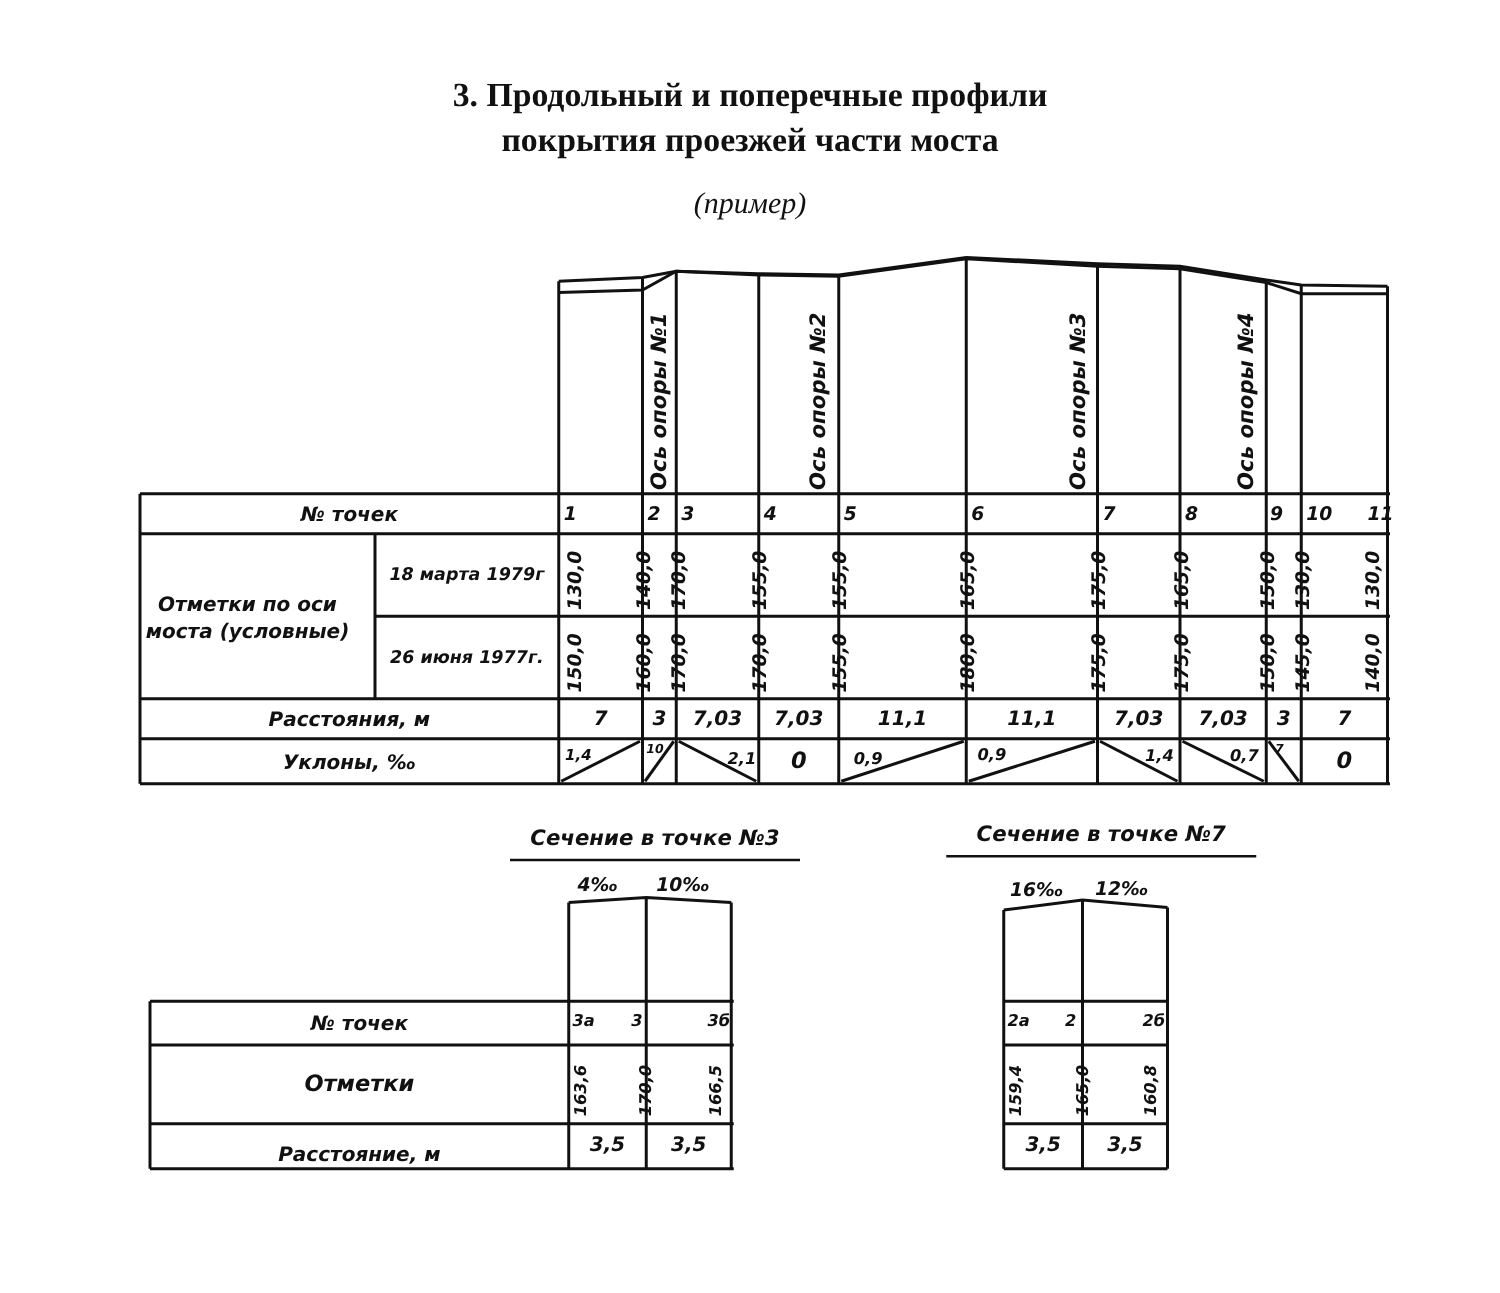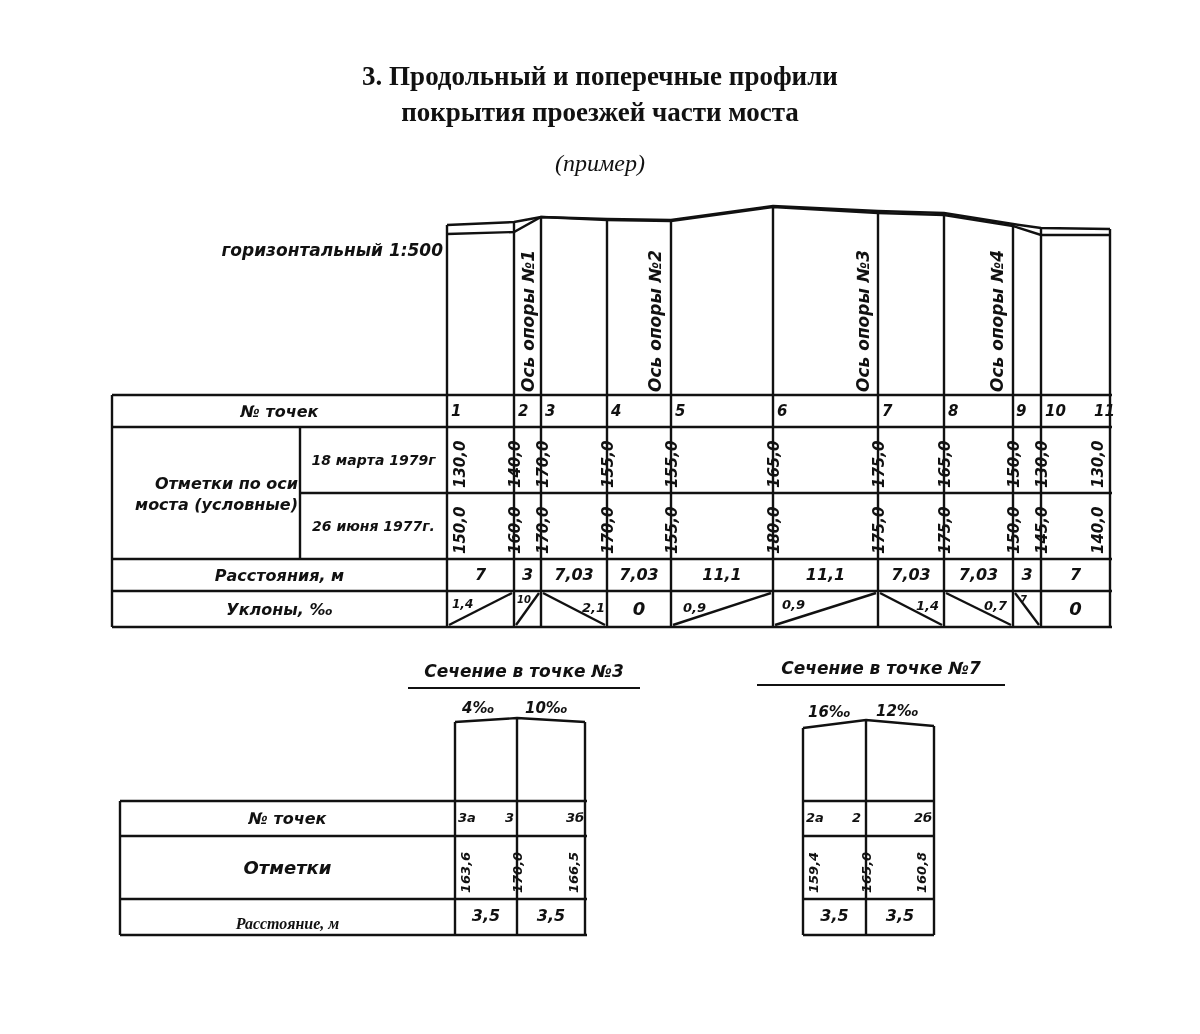--- a/index.html
+++ b/index.html
@@ -19,21 +19,20 @@
   svg { position:absolute; left:0; top:0; }
 </style>
 </head>
 <body>
 
 <div class="title" style="top:58px">3. Продольный и поперечные профили</div>
 <div class="title" style="top:94px">покрытия проезжей части моста</div>
 <div class="subtitle">(пример)</div>
 
 <div class="abs scale hand">
-  <div>горизонтальный 1:500</div>
 </div>
 
 <svg width="1200" height="1034">
   <g stroke="#111" stroke-width="2.4" fill="none">
 
     <polyline points="447,225 514,222 541,217 607,219 671,220 773,206 878,211 944,213 1013,224 1041,228 1110,229"></polyline>
     <polyline points="447,234 514,232 541,217 607,220 671,221 773,207 878,213 944,215 1013,226 1041,235 1110,235"></polyline>
 
     <line x1="447" y1="225" x2="447" y2="627"></line>
     <line x1="514" y1="222" x2="514" y2="627"></line>
@@ -87,21 +86,21 @@
     <line x1="803" y1="935" x2="934" y2="935"></line>
   </g>
 </svg>
 
 <div class="vtext hand" style="left:518px; top:392px; font-size:17px;">Ось опоры №1</div>
 <div class="vtext hand" style="left:645px; top:392px; font-size:17px;">Ось опоры №2</div>
 <div class="vtext hand" style="left:853px; top:392px; font-size:17px;">Ось опоры №3</div>
 <div class="vtext hand" style="left:987px; top:392px; font-size:17px;">Ось опоры №4</div>
 
 <div class="cell-label hand" style="left:112px; top:395px; width:335px; height:32px;">№ точек</div>
-<div class="cell-label hand" style="left:118px; top:435px; width:180px; height:118px;text-align:right;">Отметки по оси моста (условные)</div>
+<div class="cell-label hand" style="left:108px; top:435px; width:180px; height:118px;">Отметки по оси моста (условные)</div>
 <div class="cell-label hand" style="left:300px; top:427px; width:147px; height:66px; font-size:14px;">18 марта 1979г</div>
 <div class="cell-label hand" style="left:300px; top:493px; width:147px; height:66px; font-size:14px;">26 июня 1977г.</div>
 <div class="cell-label hand" style="left:112px; top:559px; width:335px; height:32px;">Расстояния, м</div>
 <div class="cell-label hand" style="left:112px; top:591px; width:335px; height:36px;">Уклоны, ‰</div>
 
 <div class="num hand" style="left:451px; top:402px;">1</div>
 <div class="num hand" style="left:518px; top:402px;">2</div>
 <div class="num hand" style="left:545px; top:402px;">3</div>
 <div class="num hand" style="left:611px; top:402px;">4</div>
 <div class="num hand" style="left:675px; top:402px;">5</div>
@@ -156,21 +155,21 @@
 <div class="num hand" style="left:916px; top:598px; font-size:13px;">1,4</div>
 <div class="num hand" style="left:984px; top:598px; font-size:13px;">0,7</div>
 <div class="num hand" style="left:1020px; top:594px; font-size:10px;">7</div>
 <div class="ctr hand" style="left:1041px; top:598px; width:69px; font-size:18px;">0</div>
 
 <div class="ctr hand" style="left:408px; top:661px; width:232px; font-size:17px;">Сечение в точке №3</div>
 <div class="num hand" style="left:462px; top:699px;">4‰</div>
 <div class="num hand" style="left:525px; top:699px;">10‰</div>
 <div class="cell-label hand" style="left:120px; top:801px; width:335px; height:35px;">№ точек</div>
 <div class="cell-label hand" style="left:120px; top:836px; width:335px; height:63px; font-size:18px;">Отметки</div>
-<div class="cell-label hand" style="left:120px; top:899px; width:335px; height:48px;font-family:Liberation Serif, serif;">Расстояние, м</div>
+<div class="cell-label hand" style="left:120px; top:899px; width:335px; height:48px;">Расстояние, м</div>
 <div class="num hand" style="left:458px; top:810px; font-size:13px;">3а</div>
 <div class="num hand" style="left:505px; top:810px; font-size:13px;">3</div>
 <div class="num hand" style="left:566px; top:810px; font-size:13px;">3б</div>
 <div class="vtext hand" style="left:458px; top:893px; font-size:13px;">163,6</div>
 <div class="vtext hand" style="left:510px; top:893px; font-size:13px;">170,0</div>
 <div class="vtext hand" style="left:566px; top:893px; font-size:13px;">166,5</div>
 <div class="ctr hand" style="left:455px; top:906px; width:62px;">3,5</div>
 <div class="ctr hand" style="left:517px; top:906px; width:68px;">3,5</div>
 
 <div class="ctr hand" style="left:757px; top:658px; width:248px; font-size:17px;">Сечение в точке №7</div>

